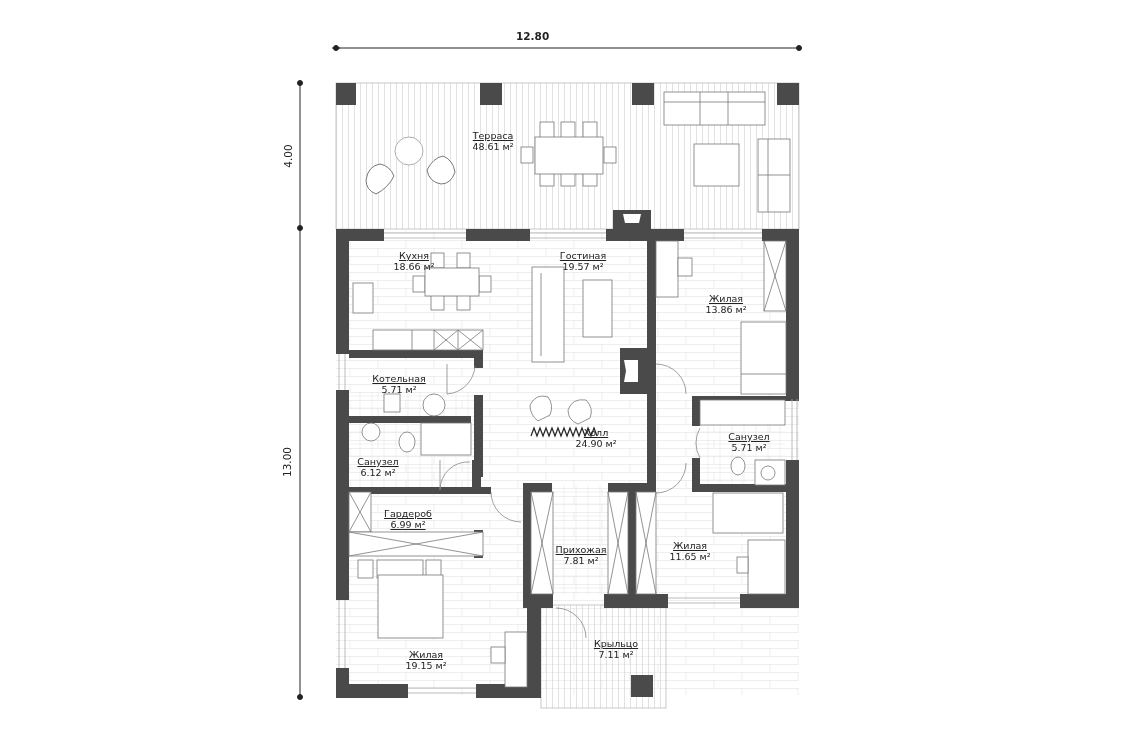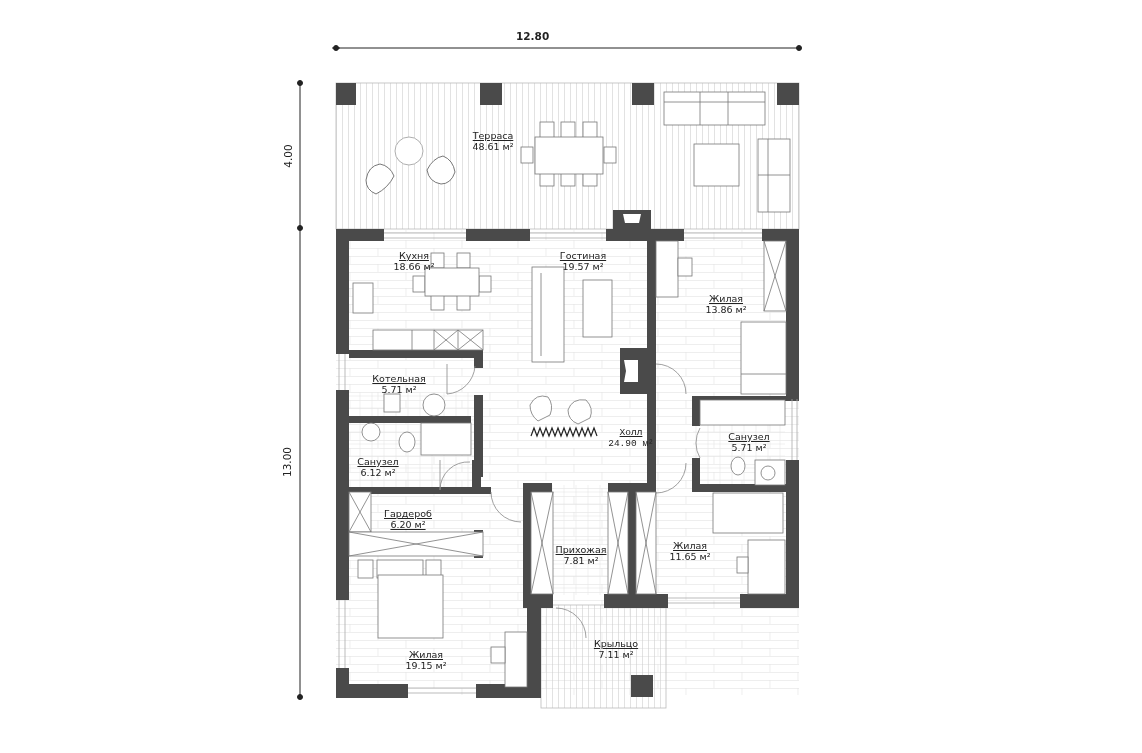--- a/index.html
+++ b/index.html
@@ -262,35 +262,35 @@
   <span class="ar">19.57 м²</span>
 </div>
 <div class="lbl" style="left:726px;top:293px;">
   <span class="nm">Жилая</span>
   <span class="ar">13.86 м²</span>
 </div>
 <div class="lbl" style="left:399px;top:373px;text-align:center;">
   <span class="nm">Котельная</span>
   <span class="ar">5.71 м²</span>
 </div>
-<div class="lbl" style="left:631px;top:427px;font-family:Liberation Mono, monospace;">
+<div class="lbl" style="left:596px;top:427px;">
   <span class="nm">Холл</span>
   <span class="ar">24.90 м²</span>
 </div>
 <div class="lbl" style="left:749px;top:431px;">
   <span class="nm">Санузел</span>
   <span class="ar">5.71 м²</span>
 </div>
 <div class="lbl" style="left:378px;top:456px;">
   <span class="nm">Санузел</span>
   <span class="ar">6.12 м²</span>
 </div>
 <div class="lbl" style="left:408px;top:508px;text-decoration:underline;">
   <span class="nm">Гардероб</span>
-  <span class="ar">6.20 м²</span>
+  <span class="ar">6.99 м²</span>
 </div>
 <div class="lbl" style="left:581px;top:544px;">
   <span class="nm">Прихожая</span>
   <span class="ar">7.81 м²</span>
 </div>
 <div class="lbl" style="left:690px;top:540px;">
   <span class="nm">Жилая</span>
   <span class="ar">11.65 м²</span>
 </div>
 <div class="lbl" style="left:426px;top:649px;">

